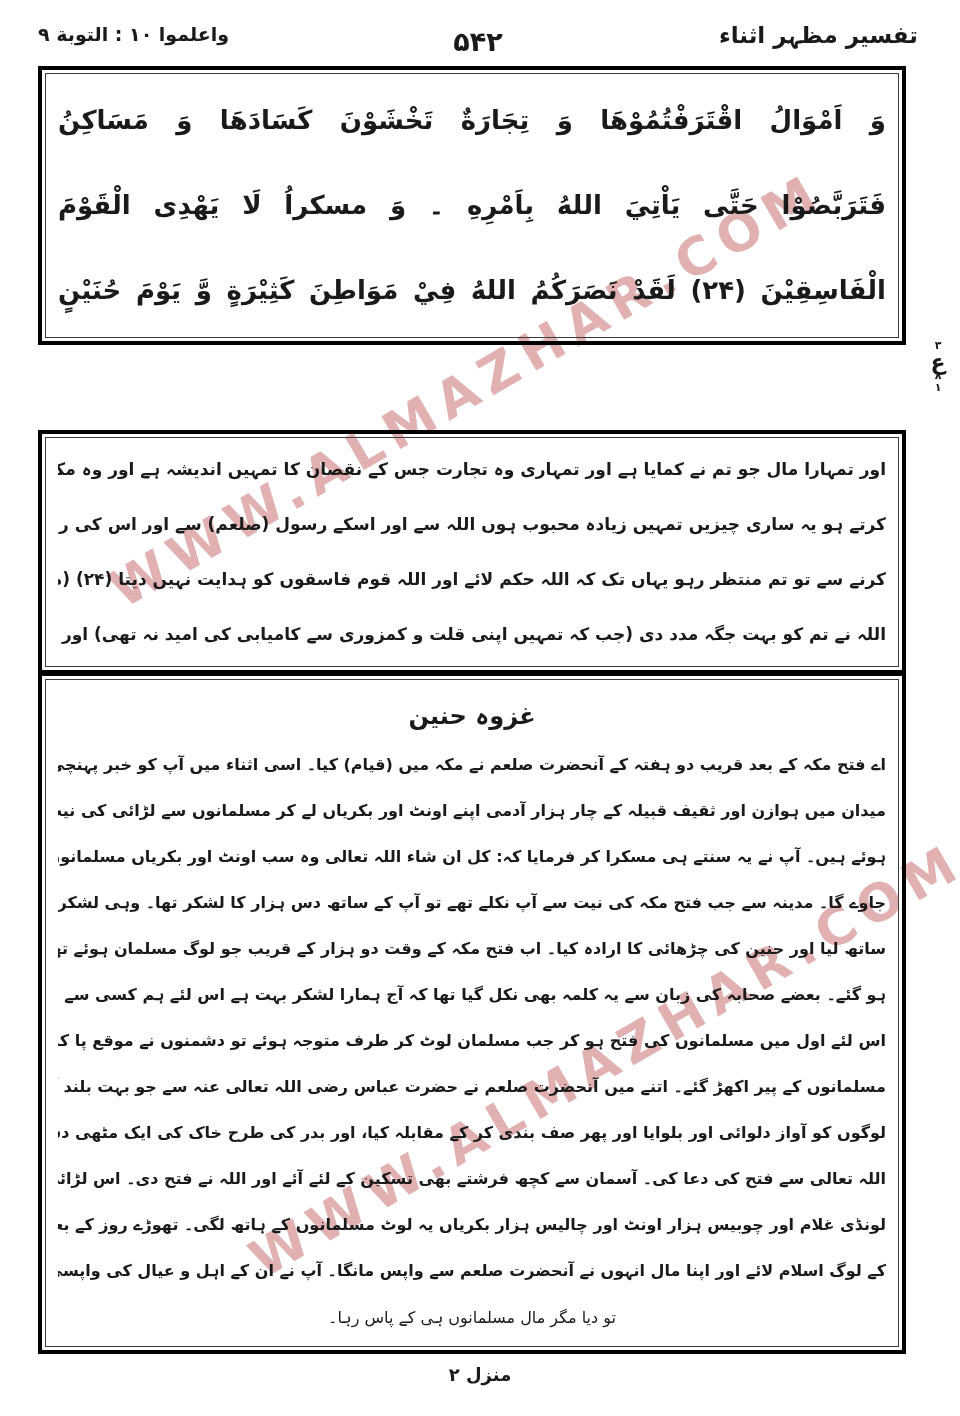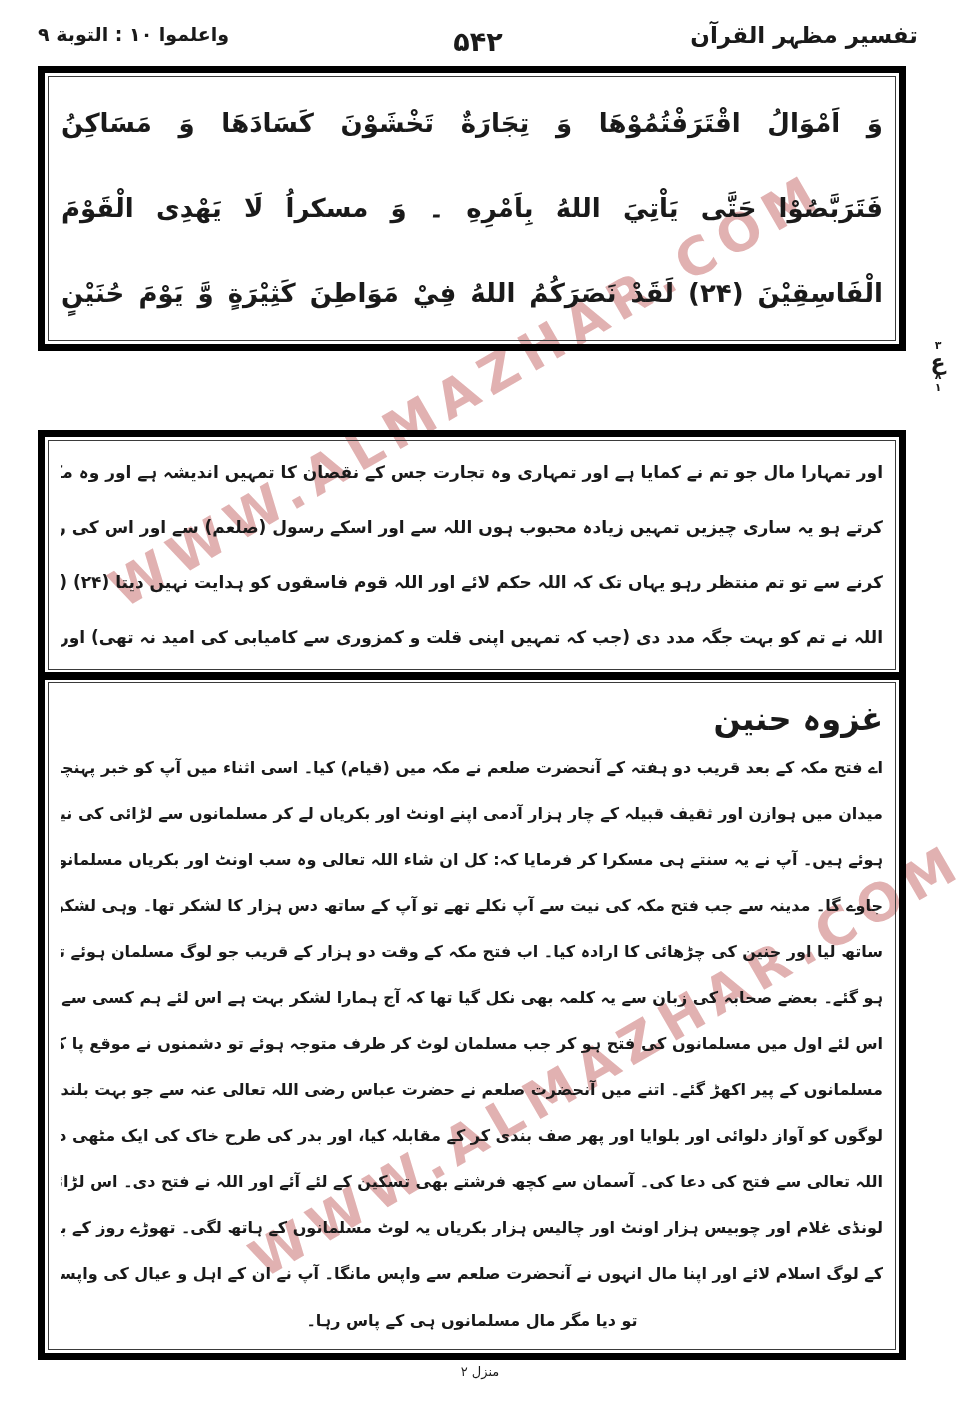--- a/index.html
+++ b/index.html
@@ -27,21 +27,21 @@
   .wm1 { left: 60px;  top: 360px; }
   .wm2 { left: 200px; top: 1030px; }
 
   .header { position: absolute; top: 22px; left: 38px; right: 42px; height: 40px; z-index: 1; }
   .header-title { position: absolute; right: 0; top: 0; font-size: 23px; font-weight: bold; direction: rtl; }
   .header-page  { position: absolute; left: 50%; transform: translateX(-50%); top: 4px; font-size: 27px; font-weight: bold; }
   .header-ref   { position: absolute; left: 0; top: 1px; font-size: 19px; font-weight: bold; direction: rtl; }
 
   .box {
     position: absolute; left: 38px; width: 868px;
-    border: 7px solid #000000;
+    border: 4px solid #000000;
     padding: 3px;
     background: transparent;
     z-index: 1;
     box-sizing: border-box;
   }
   .box-inner {
     border: 1px solid #3b3b3b;
     padding: 4px 12px;
     background: transparent;
   }
@@ -62,54 +62,54 @@
   }
   .trans-line {
     font-size: 17px; font-weight: bold;
     height: 55px; line-height: 55px;
   }
   .body-line {
     font-size: 16px; font-weight: bold;
     height: 46px; line-height: 46px;
   }
   .section-heading {
-    direction: rtl; text-align: right;
-    font-size: 32px; font-weight: bold;
+    direction: rtl; text-align: center;
+    font-size: 24px; font-weight: bold;
     height: 52px; line-height: 52px;
     margin-top: 6px;
   }
   .body-last-line {
     direction: rtl; text-align: center;
-    font-size: 16px; font-weight: bold;
+    font-size: 16px; font-weight: normal;
     height: 48px; line-height: 48px;
   }
   .ruku {
     position: absolute; right: 6px; top: 340px; width: 32px;
     text-align: center; z-index: 1; font-weight: bold;
     display: flex; flex-direction: column; align-items: center;
   }
   .ruku-top    { font-size: 11px; line-height: 12px; }
   .ruku-ain    { font-size: 22px; line-height: 22px; }
   .ruku-mid    { font-size: 11px; line-height: 11px; margin-top: -4px; }
   .ruku-bottom { font-size: 11px; line-height: 13px; }
 
   .footer {
     position: absolute; top: 1364px; left: 0; width: 100%;
-    text-align: center; font-size: 13px; font-weight: normal;
+    text-align: center; font-size: 18px; font-weight: bold;
     direction: rtl; z-index: 1;
   }
 </style>
 </head>
 <body>
 
 <div class="watermark wm1">WWW.ALMAZHAR.COM</div>
 <div class="watermark wm2">WWW.ALMAZHAR.COM</div>
 
 <div class="header">
-  <span class="header-title">تفسیر مظہر القرآن</span>
+  <span class="header-title">تفسیر مظہر اثناء</span>
   <span class="header-page">۵۴۲</span>
   <span class="header-ref">واعلموا ۱۰ : التوبة ۹</span>
 </div>
 
 <div class="box verse-box">
   <div class="box-inner">
     <div class="rtl-just verse-line">وَ اَمْوَالُ اقْتَرَفْتُمُوْهَا وَ تِجَارَةٌ تَخْشَوْنَ كَسَادَهَا وَ مَسَاكِنُ</div>
     <div class="rtl-just verse-line">فَتَرَبَّصُوْا حَتَّى يَاْتِيَ اللهُ بِاَمْرِهِ ۔ وَ مسکراُ لَا يَهْدِى الْقَوْمَ</div>
     <div class="rtl-just verse-line">الْفَاسِقِيْنَ (۲۴) لَقَدْ نَصَرَكُمُ اللهُ فِيْ مَوَاطِنَ كَثِيْرَةٍ وَّ يَوْمَ حُنَيْنٍ</div>
   </div>

